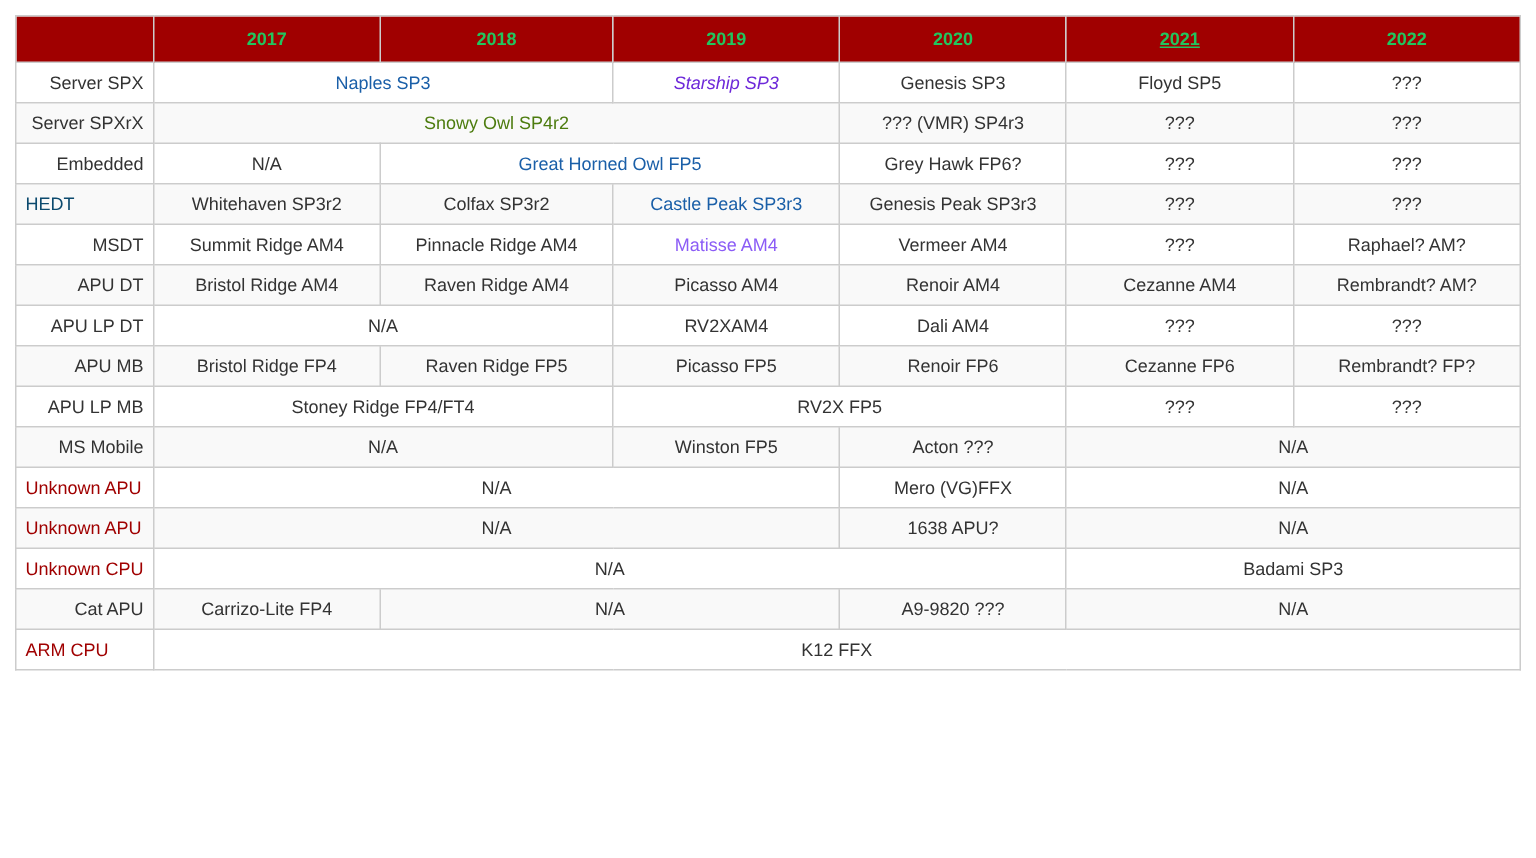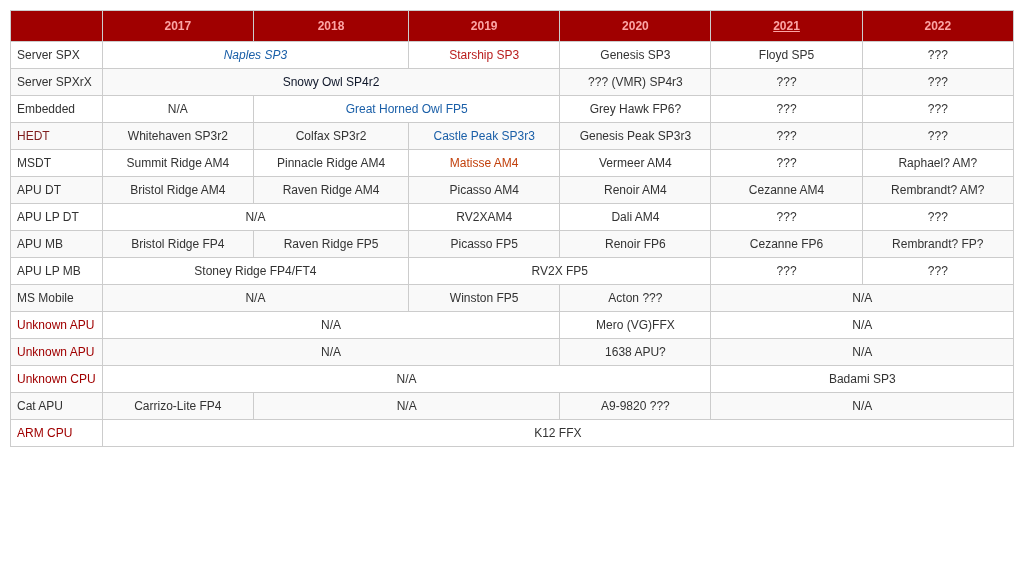--- a/index.html
+++ b/index.html
@@ -12,48 +12,48 @@
       align-items: flex-start;
       padding: 10px;
     }
     table {
       border-collapse: collapse;
       width: 1004px;
       border: 1px solid #ccc;
     }
     th {
       background-color: #a00000;
-      color: #fca5a5;
+      color: #22c55e;
       text-align: center;
       padding: 8px 4px;
       font-weight: bold;
       border: 1px solid #ccc;
     }
     td {
       border: 1px solid #ccc;
       padding: 6px 6px;
       text-align: center;
       vertical-align: middle;
       color: #333;
     }
     tr:nth-child(even) td {
       background-color: #f9f9f9;
     }
     tr:nth-child(odd) td {
       background-color: #ffffff;
     }
     .row-header {
-      text-align: left;
+      text-align: right;
       font-weight: normal;
       color: #333;
       white-space: nowrap;
     }
     .row-header-blue {
       text-align: left;
-      color: #7f1d1d;
+      color: #0c4a6e;
       font-weight: normal;
       white-space: nowrap;
     }
     .row-header-red {
       text-align: left;
       color: #a00000;
       font-weight: normal;
       white-space: nowrap;
     }
   </style>
@@ -68,29 +68,29 @@
         <th style="width: 156px;">2018</th>
         <th style="width: 152px;">2019</th>
         <th style="width: 152px;">2020</th>
         <th style="width: 152px; text-decoration: underline;">2021</th>
         <th style="width: 152px;">2022</th>
       </tr>
   </thead>
   <tbody id="table-body">
       <tr>
         <td class="row-header">Server SPX</td>
-        <td colspan="2" style="color: rgb(26, 95, 168); font-style: italic;">Naples SP3</td>
-        <td style="color: #b91c1c;">Starship SP3</td>
+        <td colspan="2" style="color: rgb(26, 95, 168);">Naples SP3</td>
+        <td style="color: #6d28d9; font-style: italic;">Starship SP3</td>
         <td>Genesis SP3</td>
         <td>Floyd SP5</td>
         <td>???</td>
       </tr>
       <tr>
         <td class="row-header">Server SPXrX</td>
-        <td colspan="3" style="color: #0f172a;">Snowy Owl SP4r2</td>
+        <td colspan="3" style="color: #4d7c0f;">Snowy Owl SP4r2</td>
         <td>??? (VMR) SP4r3</td>
         <td>???</td>
         <td>???</td>
       </tr>
       <tr>
         <td class="row-header">Embedded</td>
         <td>N/A</td>
         <td colspan="2" style="color: rgb(26, 95, 168);">Great Horned Owl FP5</td>
         <td>Grey Hawk FP6?</td>
         <td>???</td>
@@ -102,21 +102,21 @@
         <td>Colfax SP3r2</td>
         <td style="color: rgb(26, 95, 168);">Castle Peak SP3r3</td>
         <td>Genesis Peak SP3r3</td>
         <td>???</td>
         <td>???</td>
       </tr>
       <tr>
         <td class="row-header">MSDT</td>
         <td>Summit Ridge AM4</td>
         <td>Pinnacle Ridge AM4</td>
-        <td style="color: #c2410c;">Matisse AM4</td>
+        <td style="color: #8b5cf6;">Matisse AM4</td>
         <td>Vermeer AM4</td>
         <td>???</td>
         <td>Raphael? AM?</td>
       </tr>
       <tr>
         <td class="row-header">APU DT</td>
         <td>Bristol Ridge AM4</td>
         <td>Raven Ridge AM4</td>
         <td>Picasso AM4</td>
         <td>Renoir AM4</td>

